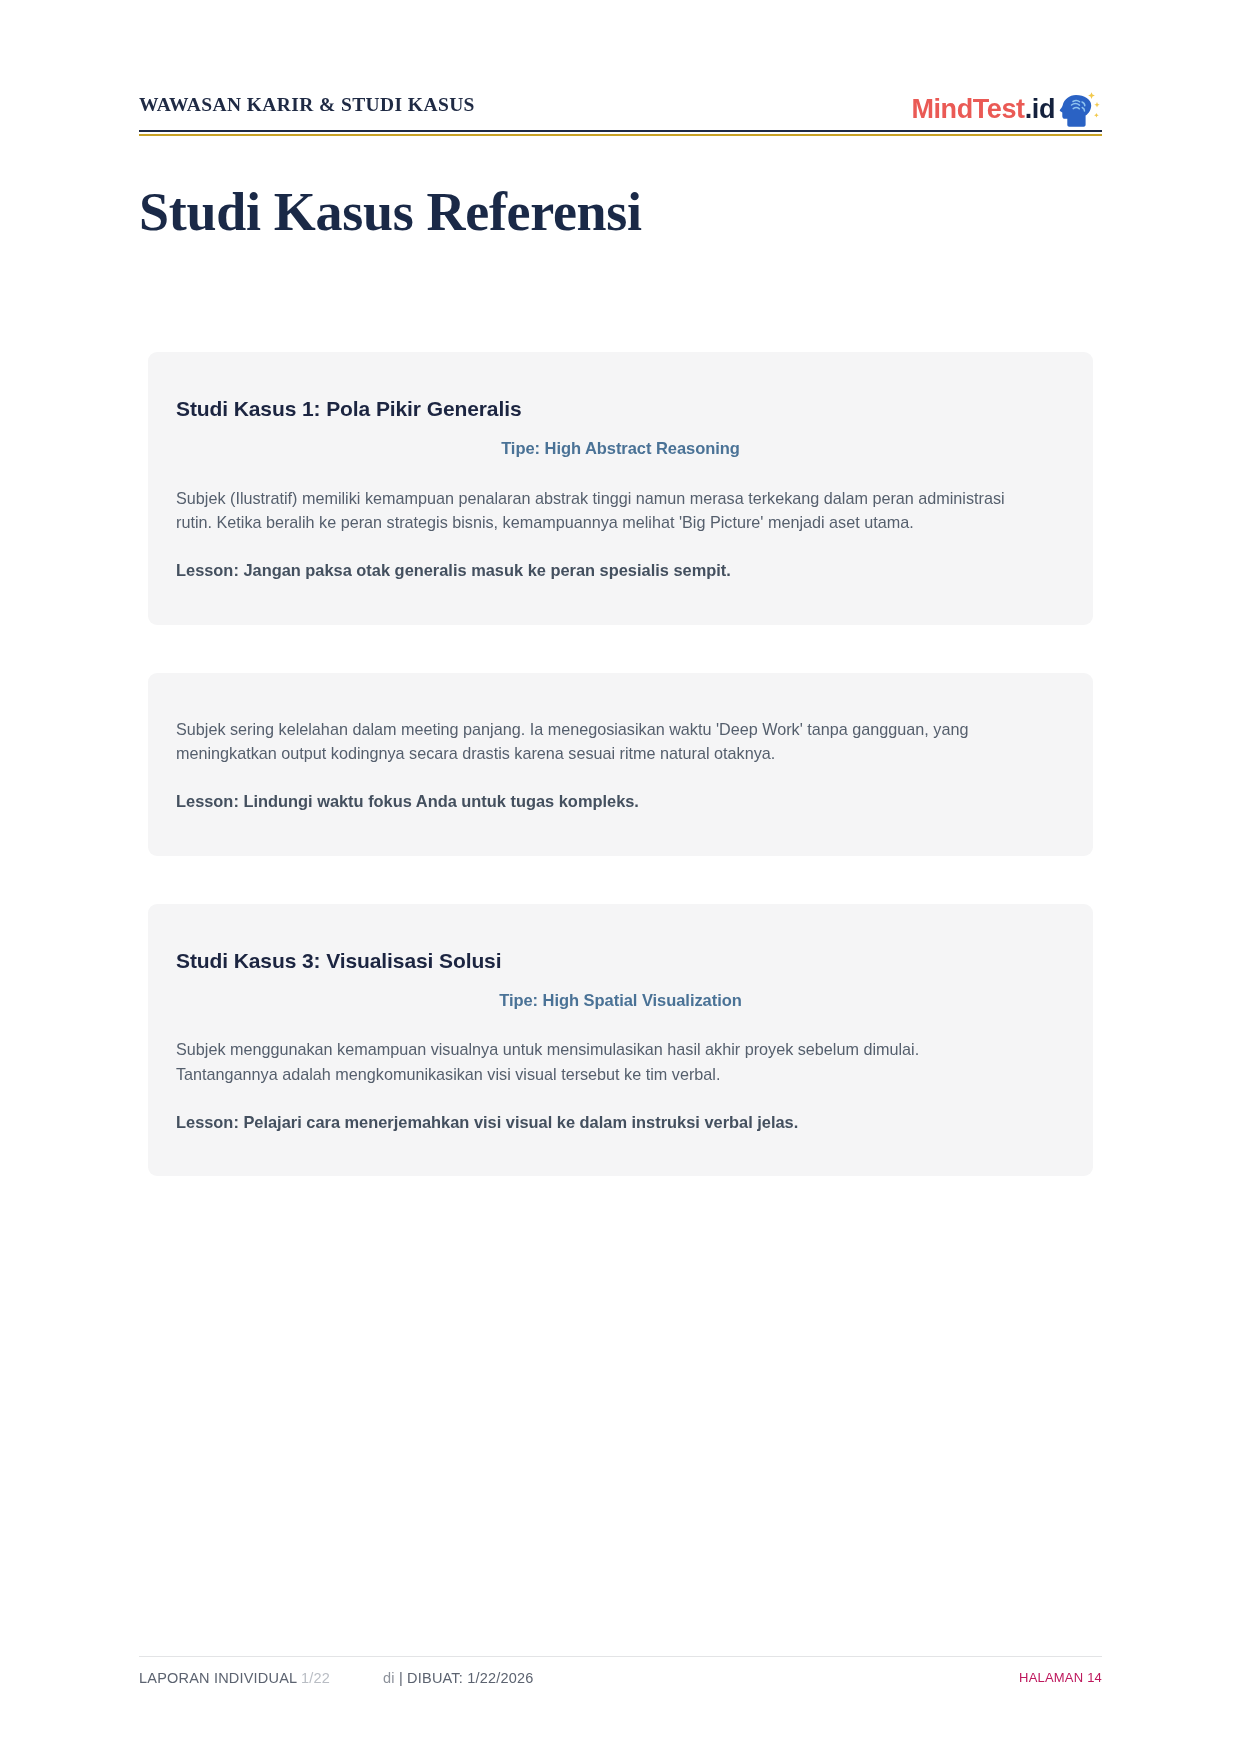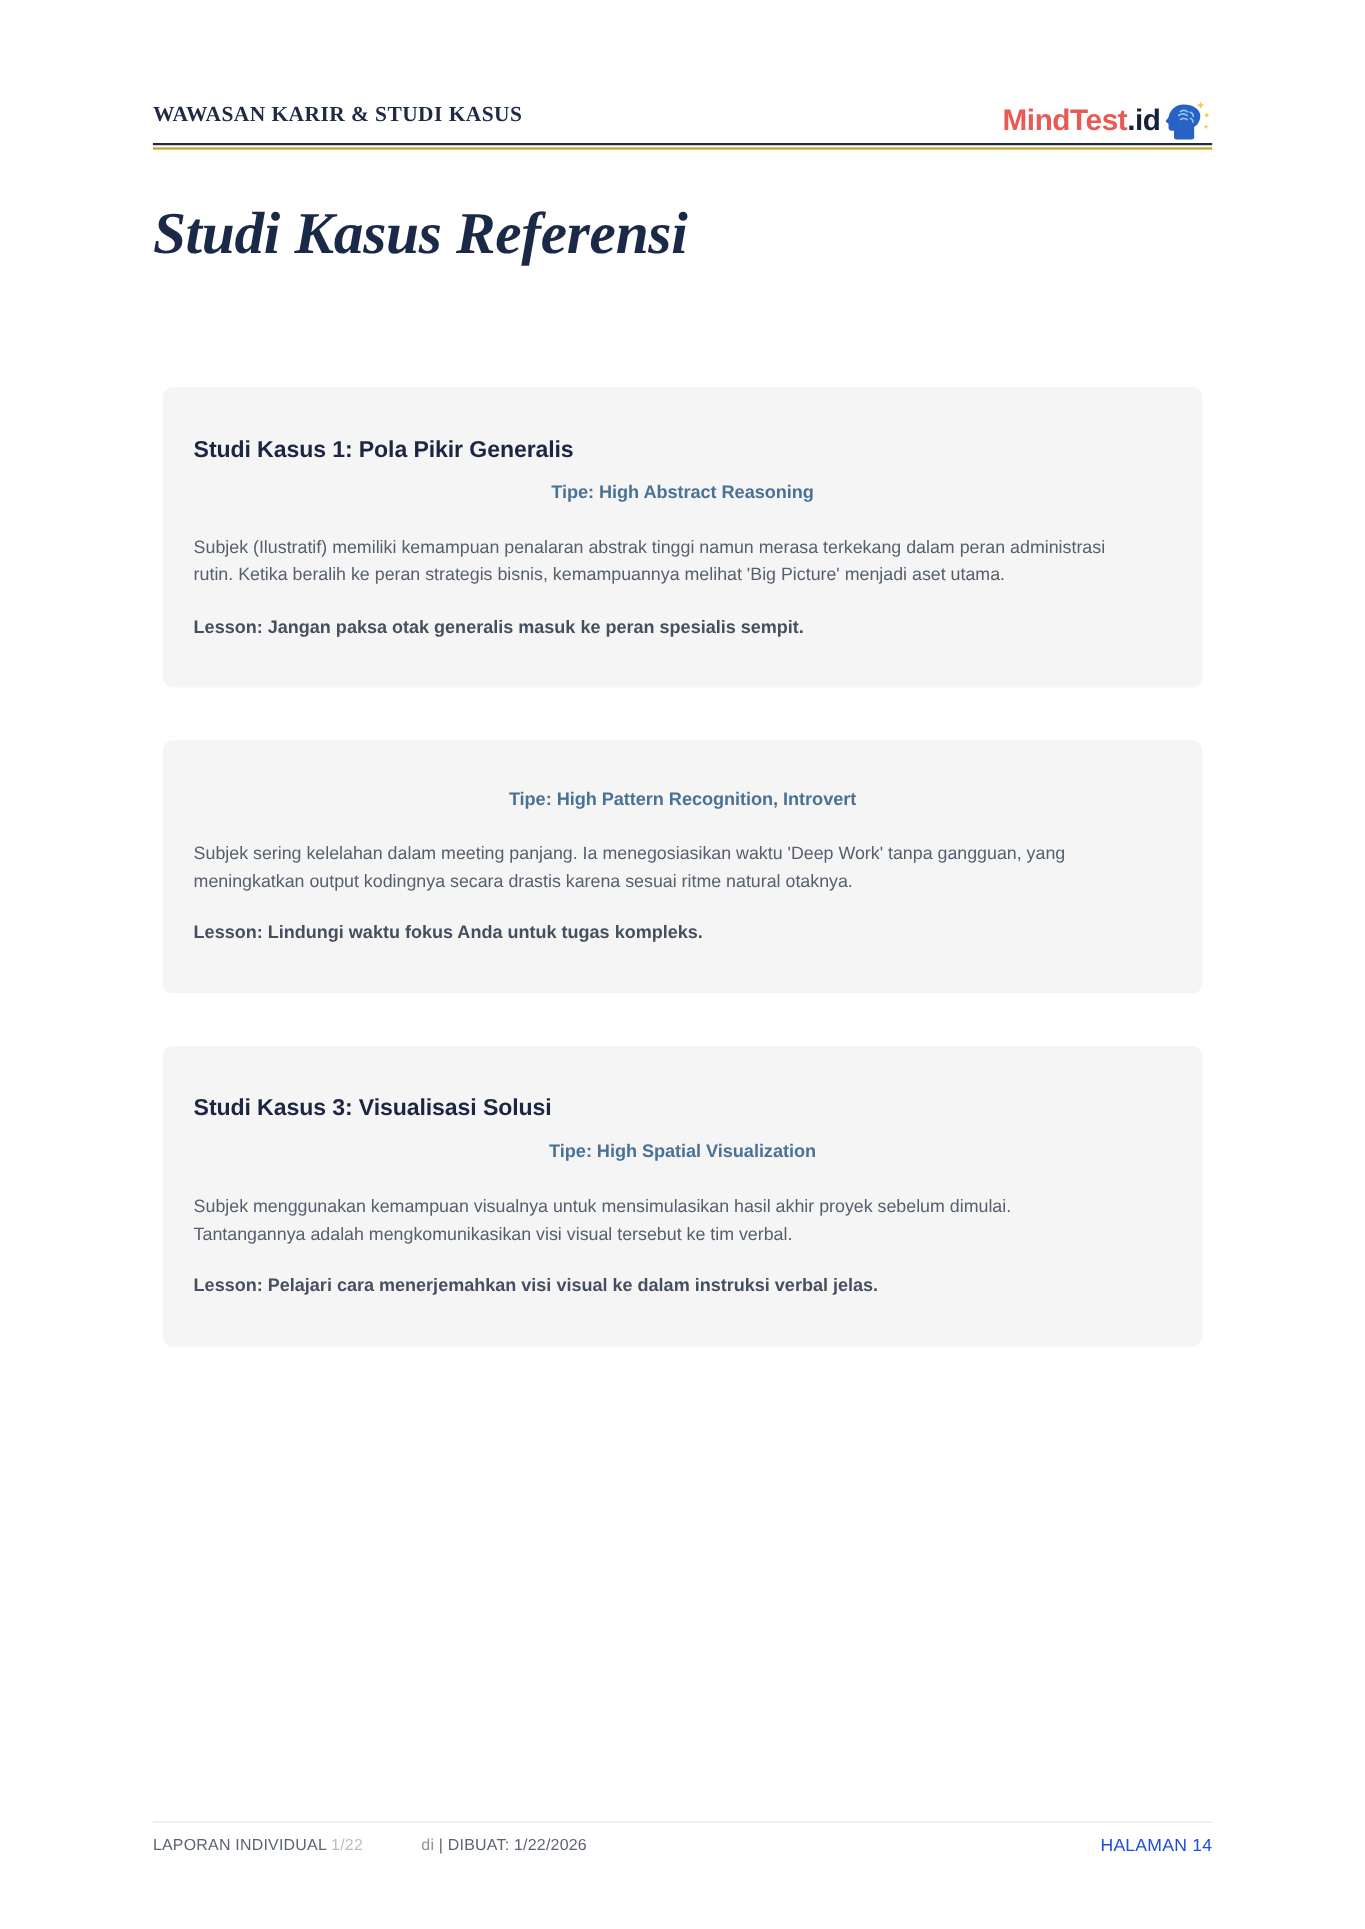--- a/index.html
+++ b/index.html
@@ -101,21 +101,20 @@
     position: absolute;
     left: 139px;
     top: 146px;
     font-family: "Liberation Serif", serif;
     font-weight: bold;
     font-size: 54px;
     line-height: 1.12;
     color: #1a2947;
     letter-spacing: -0.3px;
     white-space: nowrap;
-    font-style: italic;
   }
 
   
   .cards {
     position: absolute;
     left: 148px;
     top: 352px;
     width: 945px;
   }
   .case-card {
@@ -210,22 +209,22 @@
     white-space: nowrap;
   }
   .footer-mid .clip-head {
     color: #8d929b;
   }
   .footer-right {
     position: absolute;
     right: 0;
     top: 14px;
     font-family: "Liberation Sans", sans-serif;
-    font-size: 16px;
-    color: #1d4ed8;
+    font-size: 13px;
+    color: #be185d;
     letter-spacing: 0.2px;
     white-space: nowrap;
   }
 </style>
 </head>
 <body>
 
 <div class="page">
 
   <div class="doc-header">
@@ -268,21 +267,20 @@
   <div class="cards">
 
     <section class="case-card">
       <h2 class="case-title">Studi Kasus 1: Pola Pikir Generalis</h2>
       <p class="case-type">Tipe: High Abstract Reasoning</p>
       <p class="case-body">Subjek (Ilustratif) memiliki kemampuan penalaran abstrak tinggi namun merasa terkekang dalam peran administrasi rutin. Ketika beralih ke peran strategis bisnis, kemampuannya melihat 'Big Picture' menjadi aset utama.</p>
       <p class="case-lesson">Lesson: Jangan paksa otak generalis masuk ke peran spesialis sempit.</p>
     </section>
 
     <section class="case-card">
-      <p class="case-type">Tipe: High Pattern Recognition, Introvert</p>
       <p class="case-body">Subjek sering kelelahan dalam meeting panjang. Ia menegosiasikan waktu 'Deep Work' tanpa gangguan, yang meningkatkan output kodingnya secara drastis karena sesuai ritme natural otaknya.</p>
       <p class="case-lesson">Lesson: Lindungi waktu fokus Anda untuk tugas kompleks.</p>
     </section>
 
     <section class="case-card">
       <h2 class="case-title">Studi Kasus 3: Visualisasi Solusi</h2>
       <p class="case-type">Tipe: High Spatial Visualization</p>
       <p class="case-body">Subjek menggunakan kemampuan visualnya untuk mensimulasikan hasil akhir proyek sebelum dimulai. Tantangannya adalah mengkomunikasikan visi visual tersebut ke tim verbal.</p>
       <p class="case-lesson">Lesson: Pelajari cara menerjemahkan visi visual ke dalam instruksi verbal jelas.</p>
     </section>

